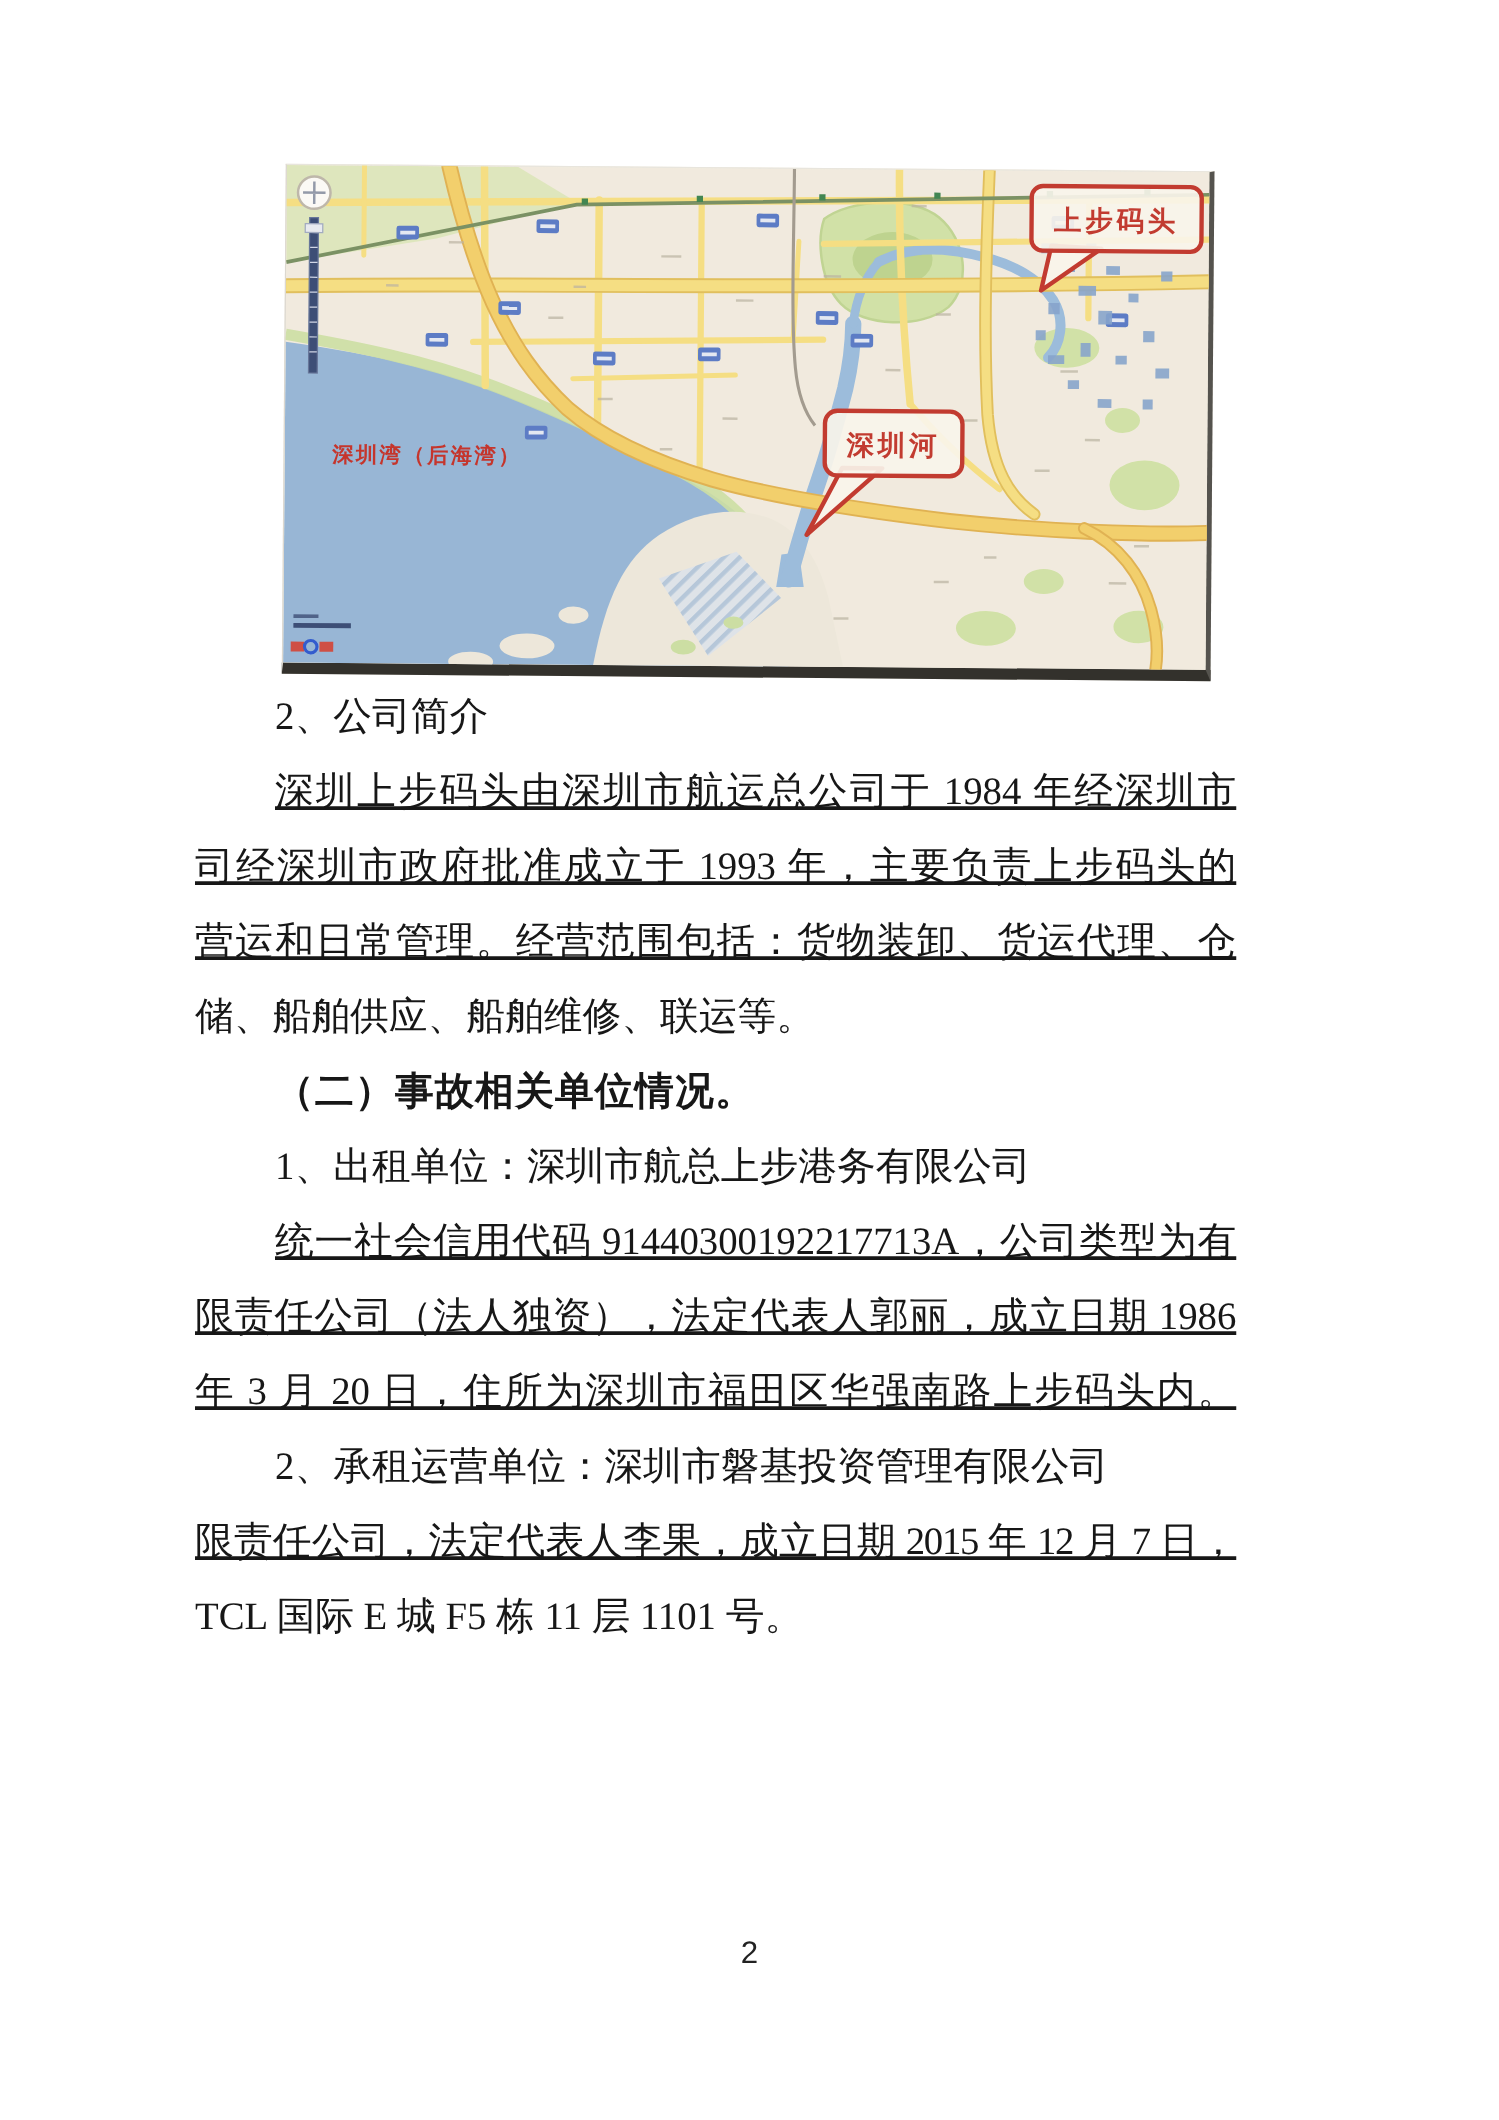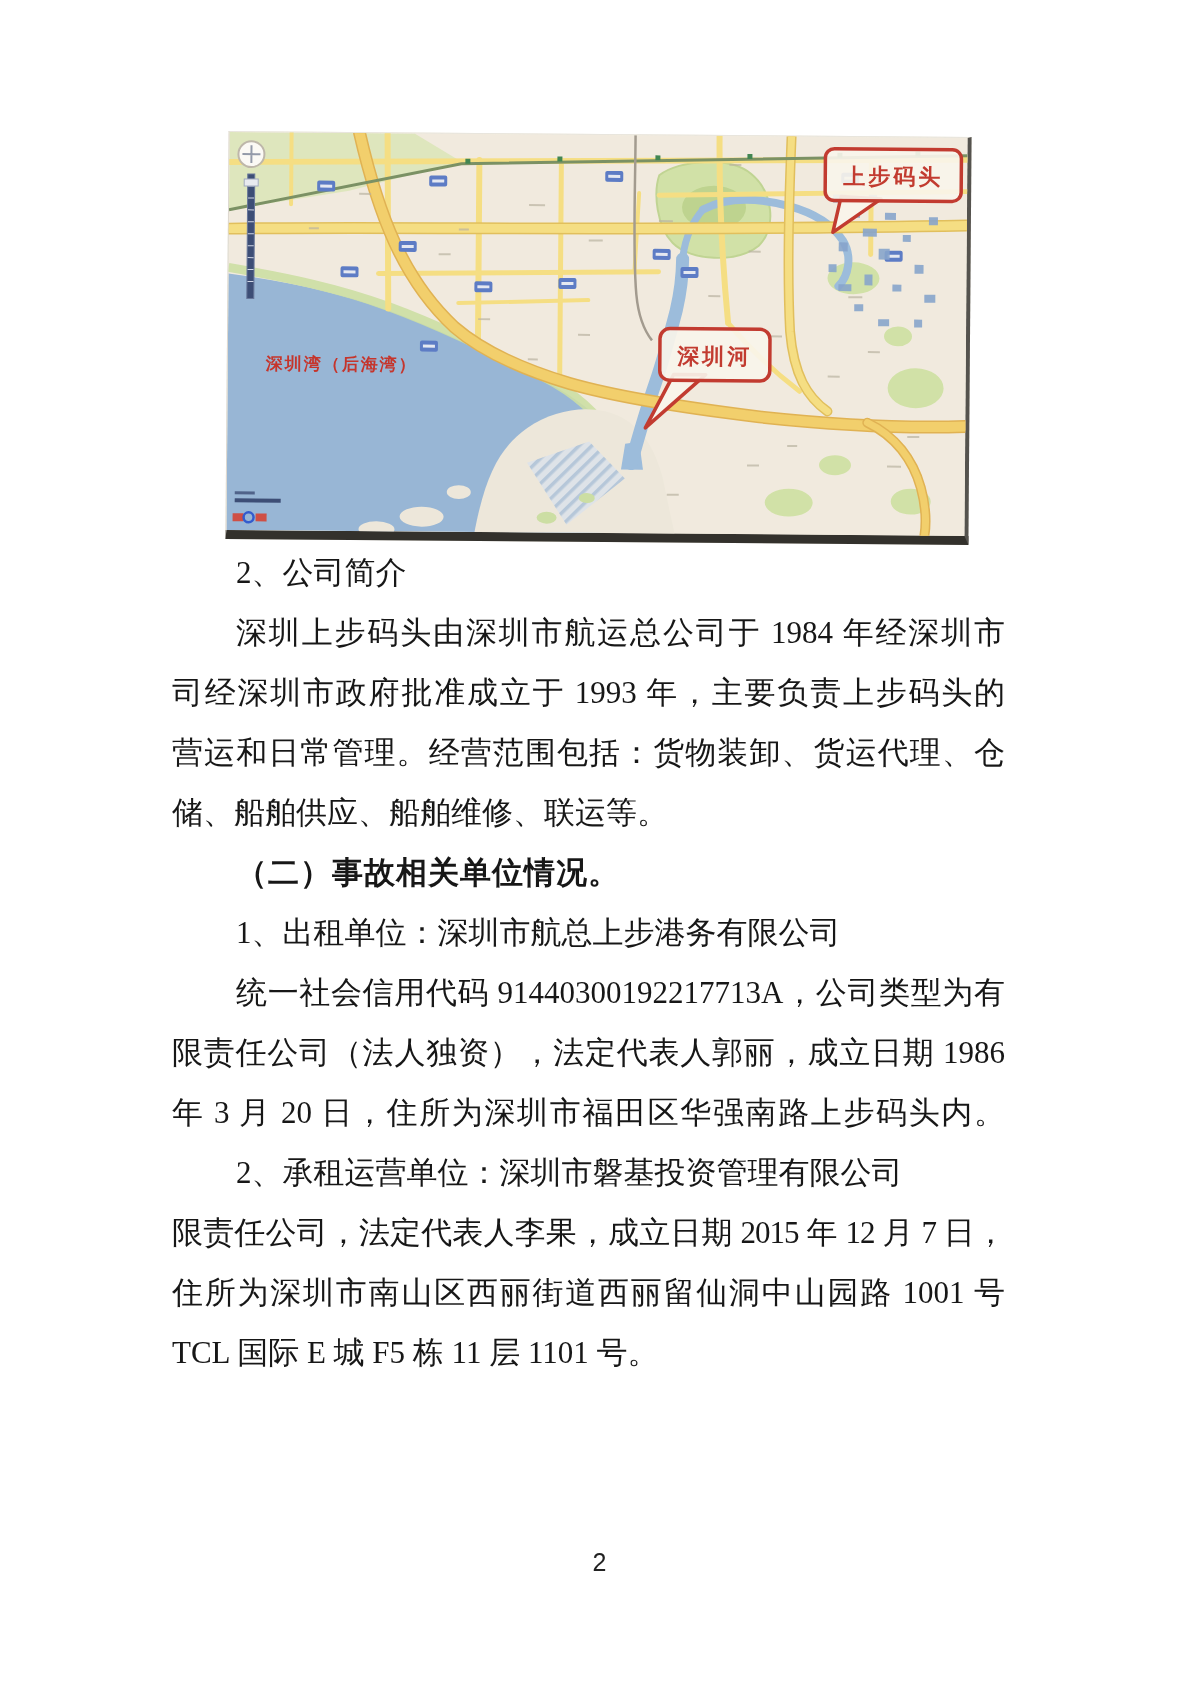--- a/index.html
+++ b/index.html
@@ -34,28 +34,28 @@
   }
   .callout-text{
     font-family:"Liberation Sans","DejaVu Sans",sans-serif;
     font-weight:bold;font-size:22px;letter-spacing:3px;
     fill:#c23b30;
   }
 
   
   .textblock{
     position:absolute;
-    left:172px;top:543px;
+    left:156px;top:543px;
     width:833px;
     font-size:31px;
     line-height:60px;
     color:#171717;
   }
   .ln{white-space:nowrap;}
-  .jst{white-space:normal;text-align:justify;text-align-last:justify;}
+  .jst{white-space:normal;text-align:justify;text-align-last:justify;text-decoration:underline;}
   .ind{text-indent:64px;}
   .hei{
     font-family:Liberation Sans, sans-serif;
     font-weight:bold;
     letter-spacing:1px;
   }
   .tight{letter-spacing:-1px;}
 
   .page-number{
     position:absolute;
@@ -286,19 +286,18 @@
     <div class="ln jst">司经深圳市政府批准成立于 1993 年，主要负责上步码头的</div>
     <div class="ln jst">营运和日常管理。经营范围包括：货物装卸、货运代理、仓</div>
     <div class="ln">储、船舶供应、船舶维修、联运等。</div>
     <div class="ln ind hei">（二）事故相关单位情况。</div>
     <div class="ln ind">1、出租单位：深圳市航总上步港务有限公司</div>
     <div class="ln ind jst">统一社会信用代码 91440300192217713A，公司类型为有</div>
     <div class="ln jst">限责任公司（法人独资），法定代表人郭丽，成立日期 1986</div>
     <div class="ln jst">年 3 月 20 日，住所为深圳市福田区华强南路上步码头内。</div>
     <div class="ln ind">2、承租运营单位：深圳市磐基投资管理有限公司</div>
     <div class="ln jst tight">限责任公司，法定代表人李果，成立日期 2015 年 12 月 7 日，</div>
-    <div class="ln jst">住所为深圳市南山区西丽街道西丽留仙洞中山园路 1001 号</div>
     <div class="ln">TCL 国际 E 城 F5 栋 11 层 1101 号。</div>
   </div>
 
   <div class="page-number">2</div>
 
 </div>
 
 </body></html>

